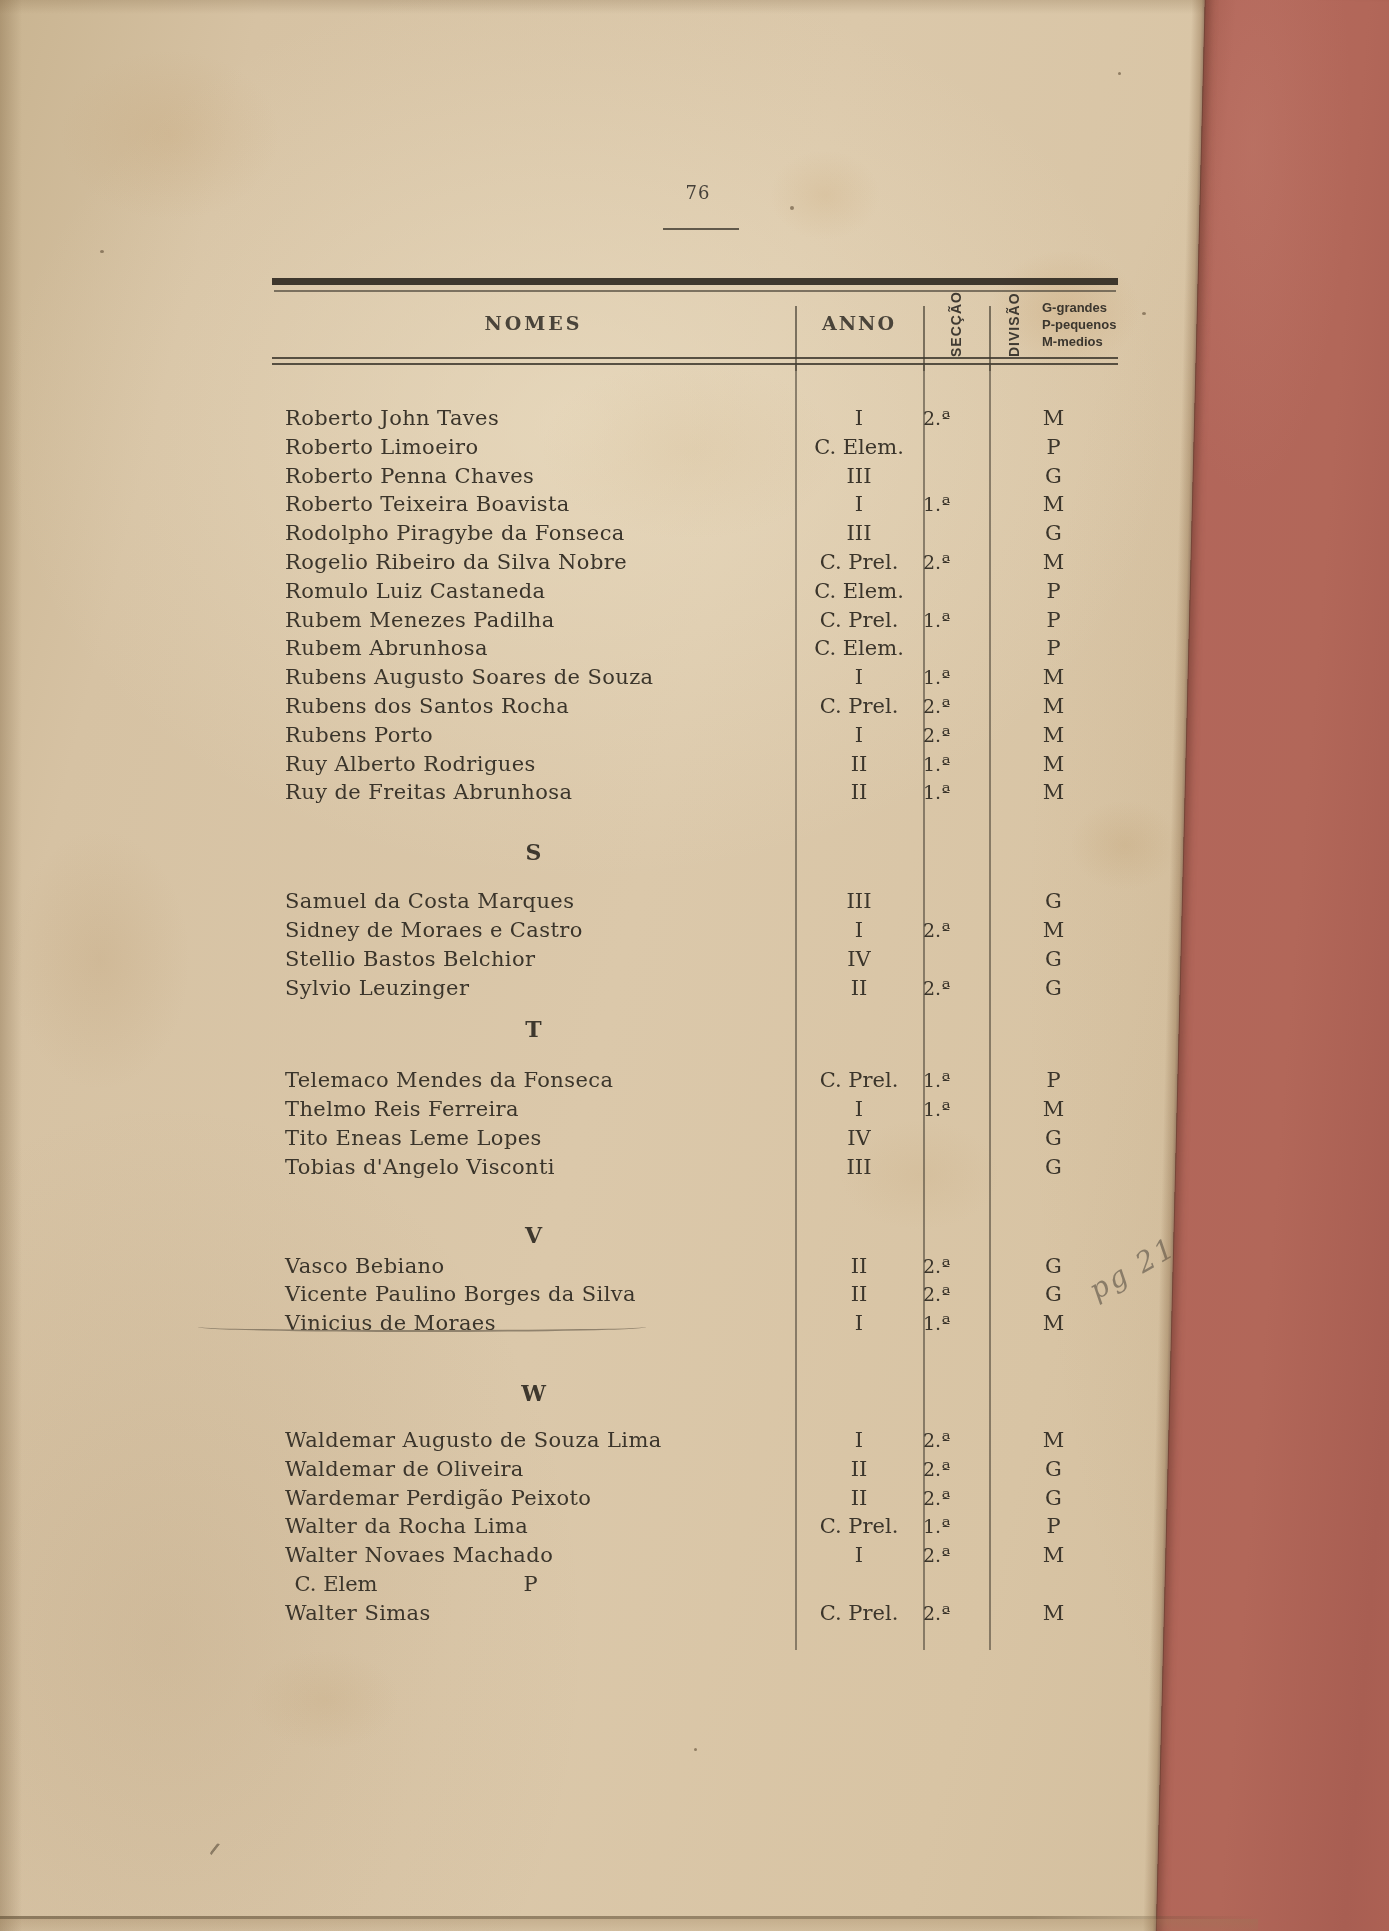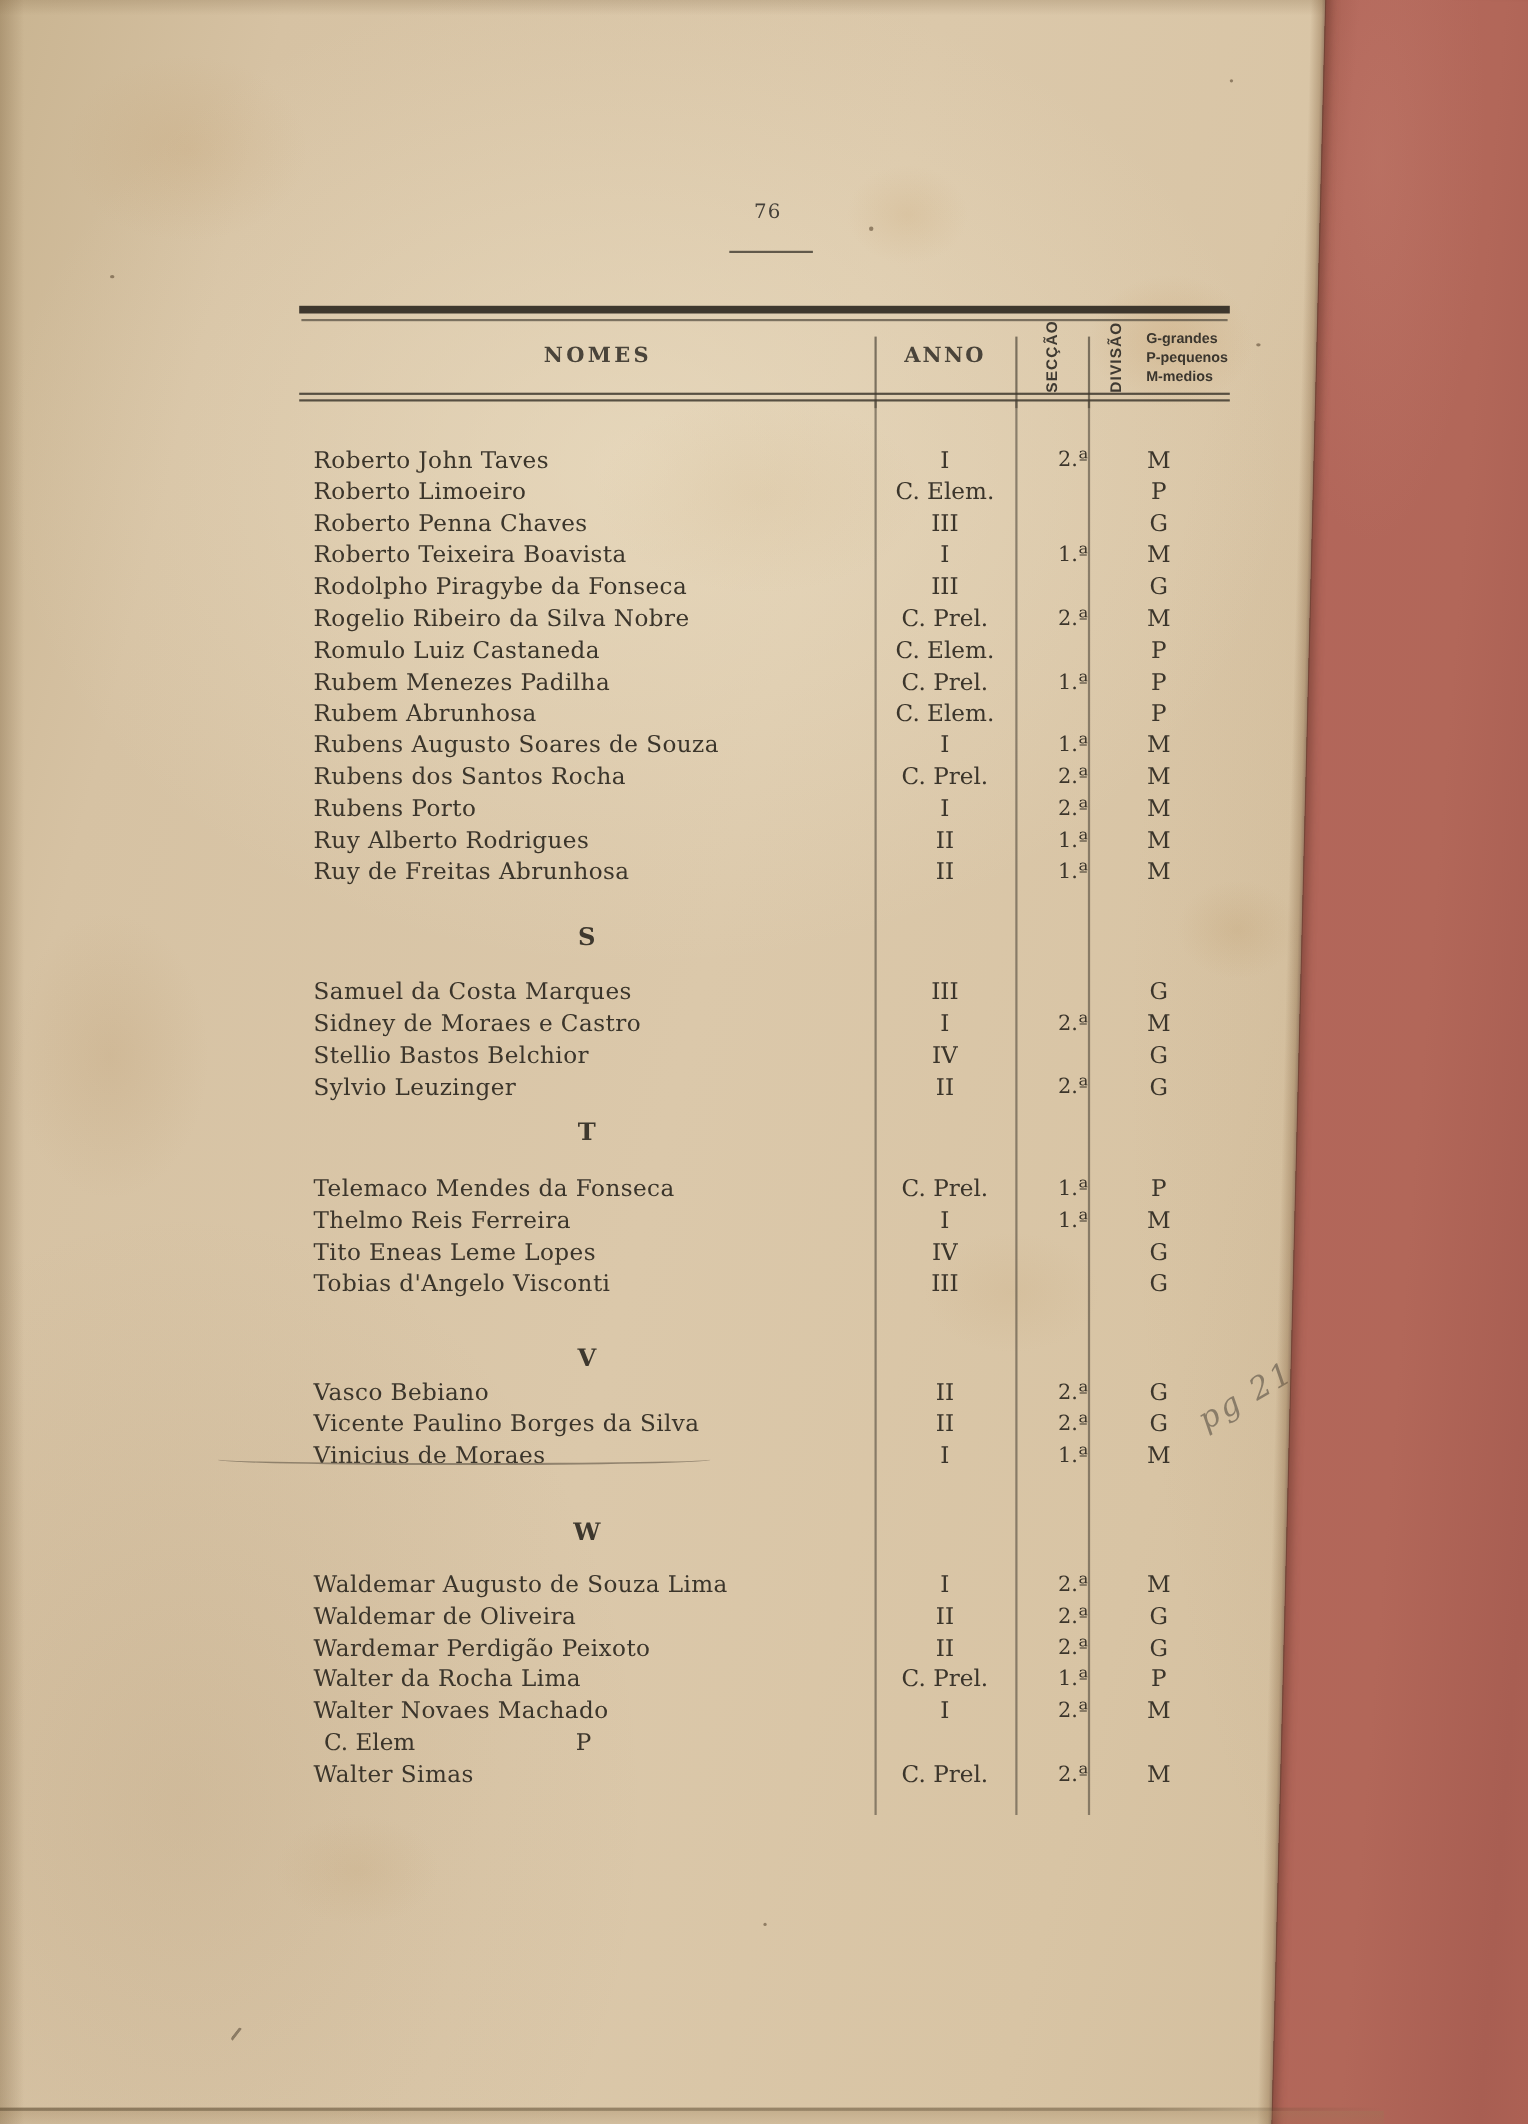--- a/index.html
+++ b/index.html
@@ -62,21 +62,21 @@
   .page-number-wrap{position:absolute;left:648px;top:182px;width:100px;text-align:center;
     font-size:18px;letter-spacing:1px;color:#46413a;}
   .pn-underline{position:absolute;left:663px;top:228px;width:76px;height:2px;background:rgba(74,68,56,0.85);}
 
   
   .thead{position:absolute;left:272px;top:278px;width:846px;height:88px;}
   .rule-heavy{position:absolute;left:0;top:0;width:846px;height:7px;background:#322c24;opacity:.93;}
   .rule-thin{position:absolute;left:2px;top:12px;width:842px;height:2px;background:rgba(90,82,68,0.75);}
   .hrow{position:absolute;left:0;top:14px;width:846px;height:65px;}
   .hc{position:absolute;top:0;height:65px;}
-  .hc-name{left:10px;width:523px;line-height:62px;text-align:center;font-size:19px;font-weight:bold;letter-spacing:3px;color:#4a443a;}
+  .hc-name{left:0;width:523px;line-height:62px;text-align:center;font-size:19px;font-weight:bold;letter-spacing:3px;color:#4a443a;}
   .hc-anno{left:523px;width:128px;line-height:62px;text-align:center;font-size:19px;font-weight:bold;letter-spacing:2px;color:#4a443a;}
   .vert{display:flex;align-items:center;justify-content:center;
     writing-mode:vertical-rl;transform:rotate(180deg);
     font-family:"Liberation Sans", sans-serif;font-weight:bold;font-size:14px;letter-spacing:1px;color:#3f3a32;}
   .hc-sec{left:651px;width:66px;}
   .hc-div{left:717px;width:50px;}
   .legend{position:absolute;left:770px;top:7px;width:76px;
     font-family:"Liberation Sans", sans-serif;font-weight:bold;font-size:13px;line-height:17px;color:#3b362e;}
   .hsep{position:absolute;top:14px;height:65px;width:1.5px;background:rgba(80,72,58,0.7);}
   .rule-double div{position:absolute;left:0;width:846px;height:2px;background:rgba(62,56,46,0.85);}
@@ -84,21 +84,21 @@
 
   
   .vline{position:absolute;top:364px;height:1286px;width:1.5px;background:rgba(82,74,60,0.6);}
 
   
   .tbody{position:absolute;left:272px;top:364px;width:846px;padding-top:40px;}
   .row{display:flex;height:28.8px;font-size:21px;line-height:28.8px;color:var(--ink);}
   .cell{box-sizing:border-box;white-space:nowrap;}
   .c-name{width:523px;padding-left:13px;letter-spacing:0.4px;}
   .c-anno{width:128px;text-align:center;}
-  .c-seccao{width:66px;text-align:right;font-size:19px;}
+  .c-seccao{width:66px;text-align:left;font-size:19px;}
   .c-divisao{width:129px;text-align:center;}
   .section-letter{width:523px;text-align:center;font-size:22px;font-weight:bold;color:#3e382e;line-height:30px;height:30px;}
   .section[data-letter="S"] .section-letter{margin-top:30px;margin-bottom:20px;}
   .section[data-letter="T"] .section-letter{margin-top:12px;margin-bottom:22px;}
   .section[data-letter="V"] .section-letter{margin-top:38px;margin-bottom:2px;}
   .section[data-letter="W"] .section-letter{margin-top:40px;margin-bottom:18px;}
 
   
   .pencil-underline{position:absolute;left:198px;top:1322px;width:448px;height:8px;
     border-bottom:2.5px solid rgba(125,113,94,0.8);border-radius:50%;}

